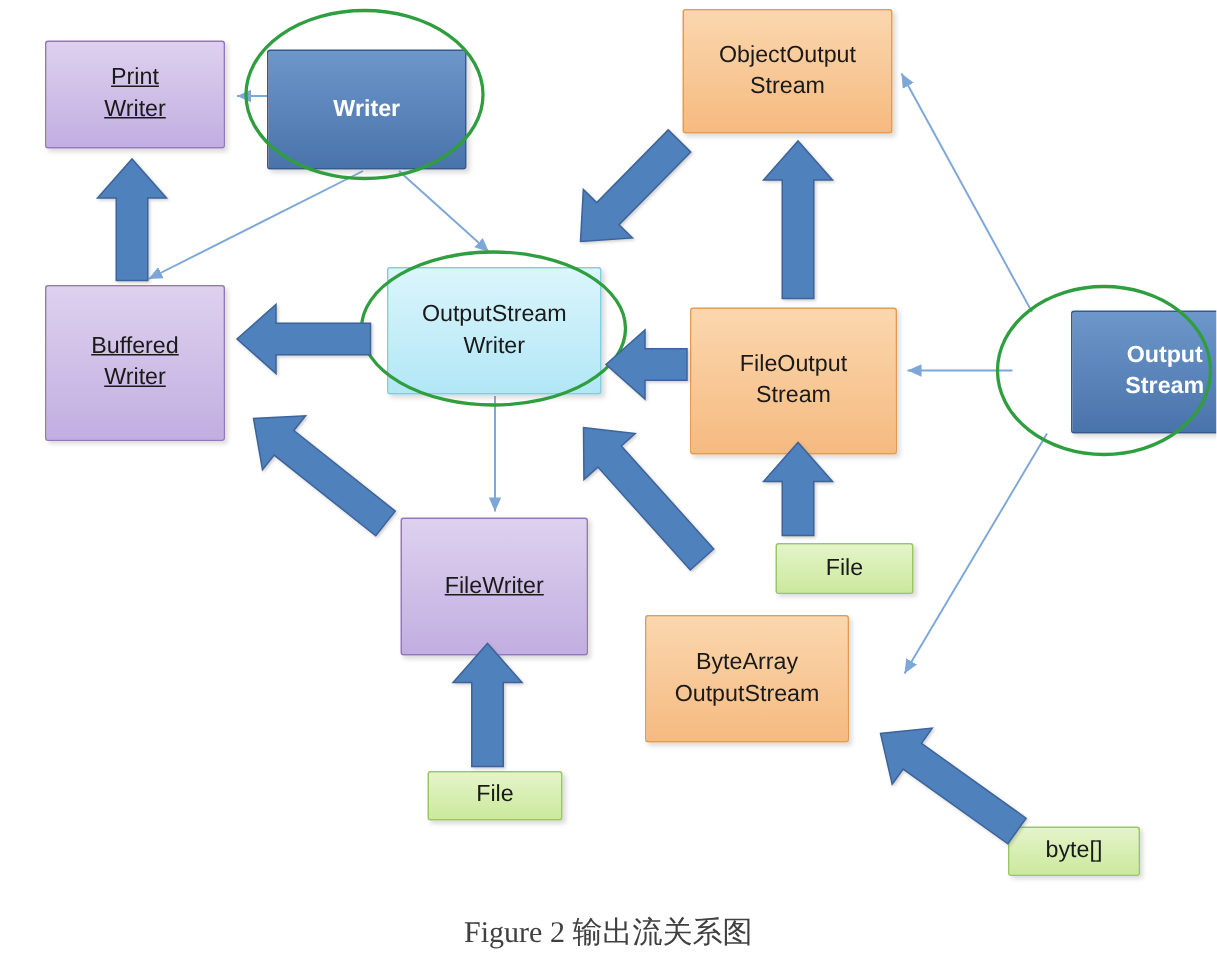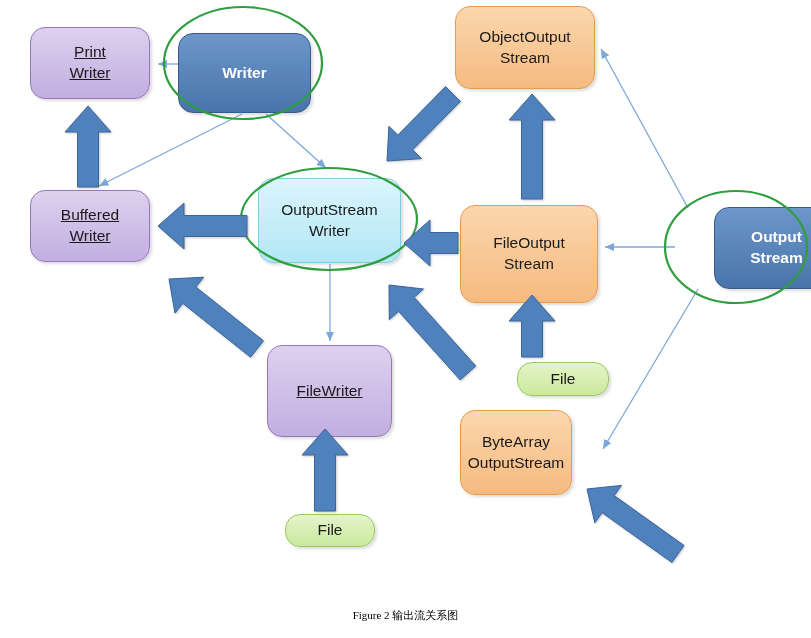--- a/index.html
+++ b/index.html
@@ -22,21 +22,21 @@
   svg.layer.over  { z-index: 3; }
 
   .node {
     position: absolute;
     display: flex;
     align-items: center;
     justify-content: center;
     text-align: center;
     white-space: pre-line;
     box-sizing: border-box;
-    border-radius: 15px;
+    border-radius: 2px;
     font-size: 15.5px;
     line-height: 1.35;
     color: #1a1a1a;
     box-shadow: 2px 2px 3px rgba(130,130,130,.28);
   }
   .node.purple {
     background: linear-gradient(var(--purple-light), var(--purple-dark));
     border: 1px solid var(--purple-border);
     text-decoration: underline;
   }
@@ -74,22 +74,22 @@
     fill: none;
     stroke: var(--ellipse);
     stroke-width: 2.2;
   }
   .caption {
     position: absolute;
     left: 0; right: 0;
     top: 608px;
     text-align: center;
     font-family: "Liberation Serif", serif;
-    font-size: 11px;
-    color: #000000;
+    font-size: 20px;
+    color: #404040;
     z-index: 4;
   }
 </style>
 </head>
 <body>
 
 <div class="canvas">
 
   <svg class="layer under" id="layer-under">
     <defs>
@@ -108,41 +108,42 @@
 
   <div class="nodes">
     <div class="node purple" style="left:30px;top:27px;width:120px;height:72px">Print
 Writer</div>
 
     <div class="node blue" style="left:178px;top:33px;width:133px;height:80px">Writer</div>
 
     <div class="node orange" style="left:455px;top:6px;width:140px;height:83px">ObjectOutput
 Stream</div>
 
-    <div class="node purple" style="left:30px;top:190px;width:120px;height:72px">Buffered
+    <div class="node purple" style="left:30px;top:190px;width:120px;height:104px">Buffered
 Writer</div>
 
     <div class="node cyan" style="left:258px;top:178px;width:143px;height:85px">OutputStream
 Writer</div>
 
     <div class="node orange" style="left:460px;top:205px;width:138px;height:98px">FileOutput
 Stream</div>
 
     <div class="node blue" style="left:714px;top:207px;width:125px;height:82px">Output
 Stream</div>
 
     <div class="node purple" style="left:267px;top:345px;width:125px;height:92px">FileWriter</div>
 
     <div class="node green" style="left:517px;top:362px;width:92px;height:34px">File</div>
 
-    <div class="node orange" style="left:460px;top:410px;width:112px;height:85px">ByteArray
+    <div class="node orange" style="left:430px;top:410px;width:136px;height:85px">ByteArray
 OutputStream</div>
 
     <div class="node green" style="left:285px;top:514px;width:90px;height:33px">File</div>
 
+    <div class="node green" style="left:672px;top:551px;width:88px;height:33px">byte[]</div>
   </div>
 
   <svg class="layer over" id="layer-over">
     <ellipse class="hl-ellipse" cx="243" cy="63" rx="79" ry="56"></ellipse>
     <ellipse class="hl-ellipse" cx="329" cy="219" rx="88" ry="51"></ellipse>
     <ellipse class="hl-ellipse" cx="736" cy="247" rx="71" ry="56"></ellipse>
   <polygon points="445.5,86.6 397.8,135.1 388.9,126.3 387,161 421.6,158.6 412.7,149.8 460.5,101.4" class="thick-arrow"></polygon>
       <polygon points="247.0,215.5 184.0,215.5 184.0,203.0 158,226 184.0,249.0 184.0,236.5 247.0,236.5" class="thick-arrow"></polygon>
       <polygon points="98.5,187.0 98.5,132.0 111.0,132.0 88,106 65.0,132.0 77.5,132.0 77.5,187.0" class="thick-arrow"></polygon>
       <polygon points="458.0,232.5 430.0,232.5 430.0,220.0 404,243 430.0,266.0 430.0,253.5 458.0,253.5" class="thick-arrow"></polygon>

